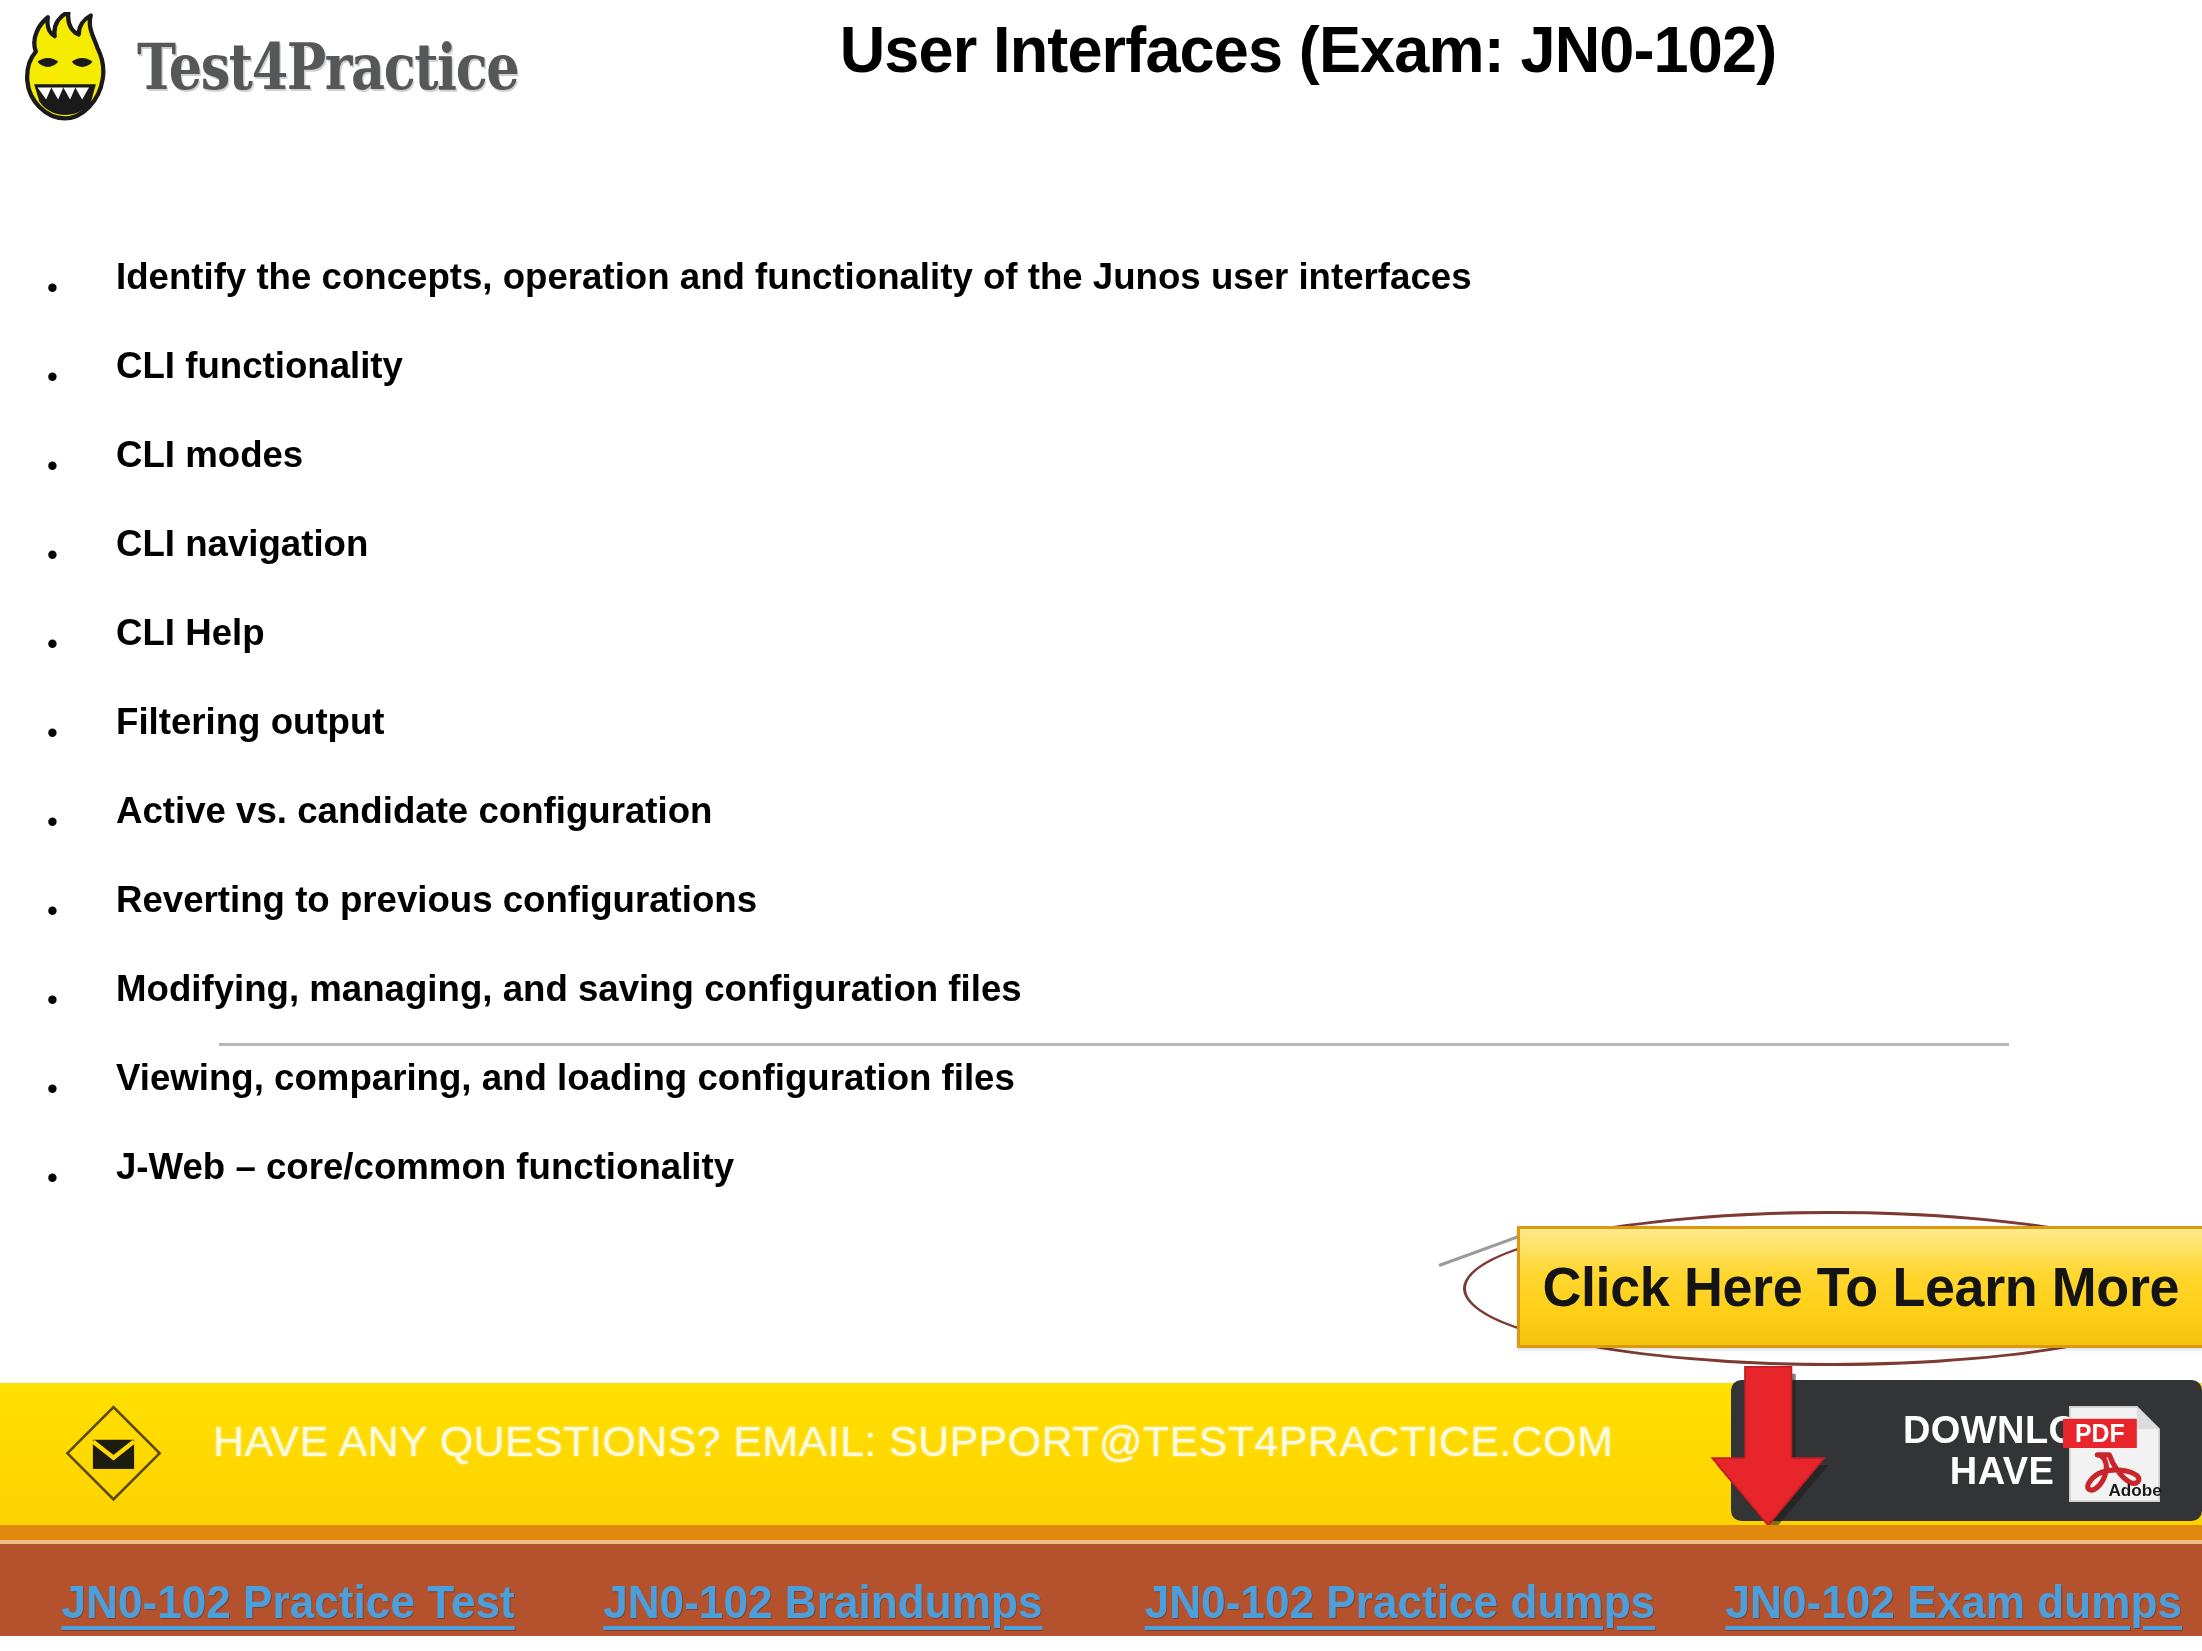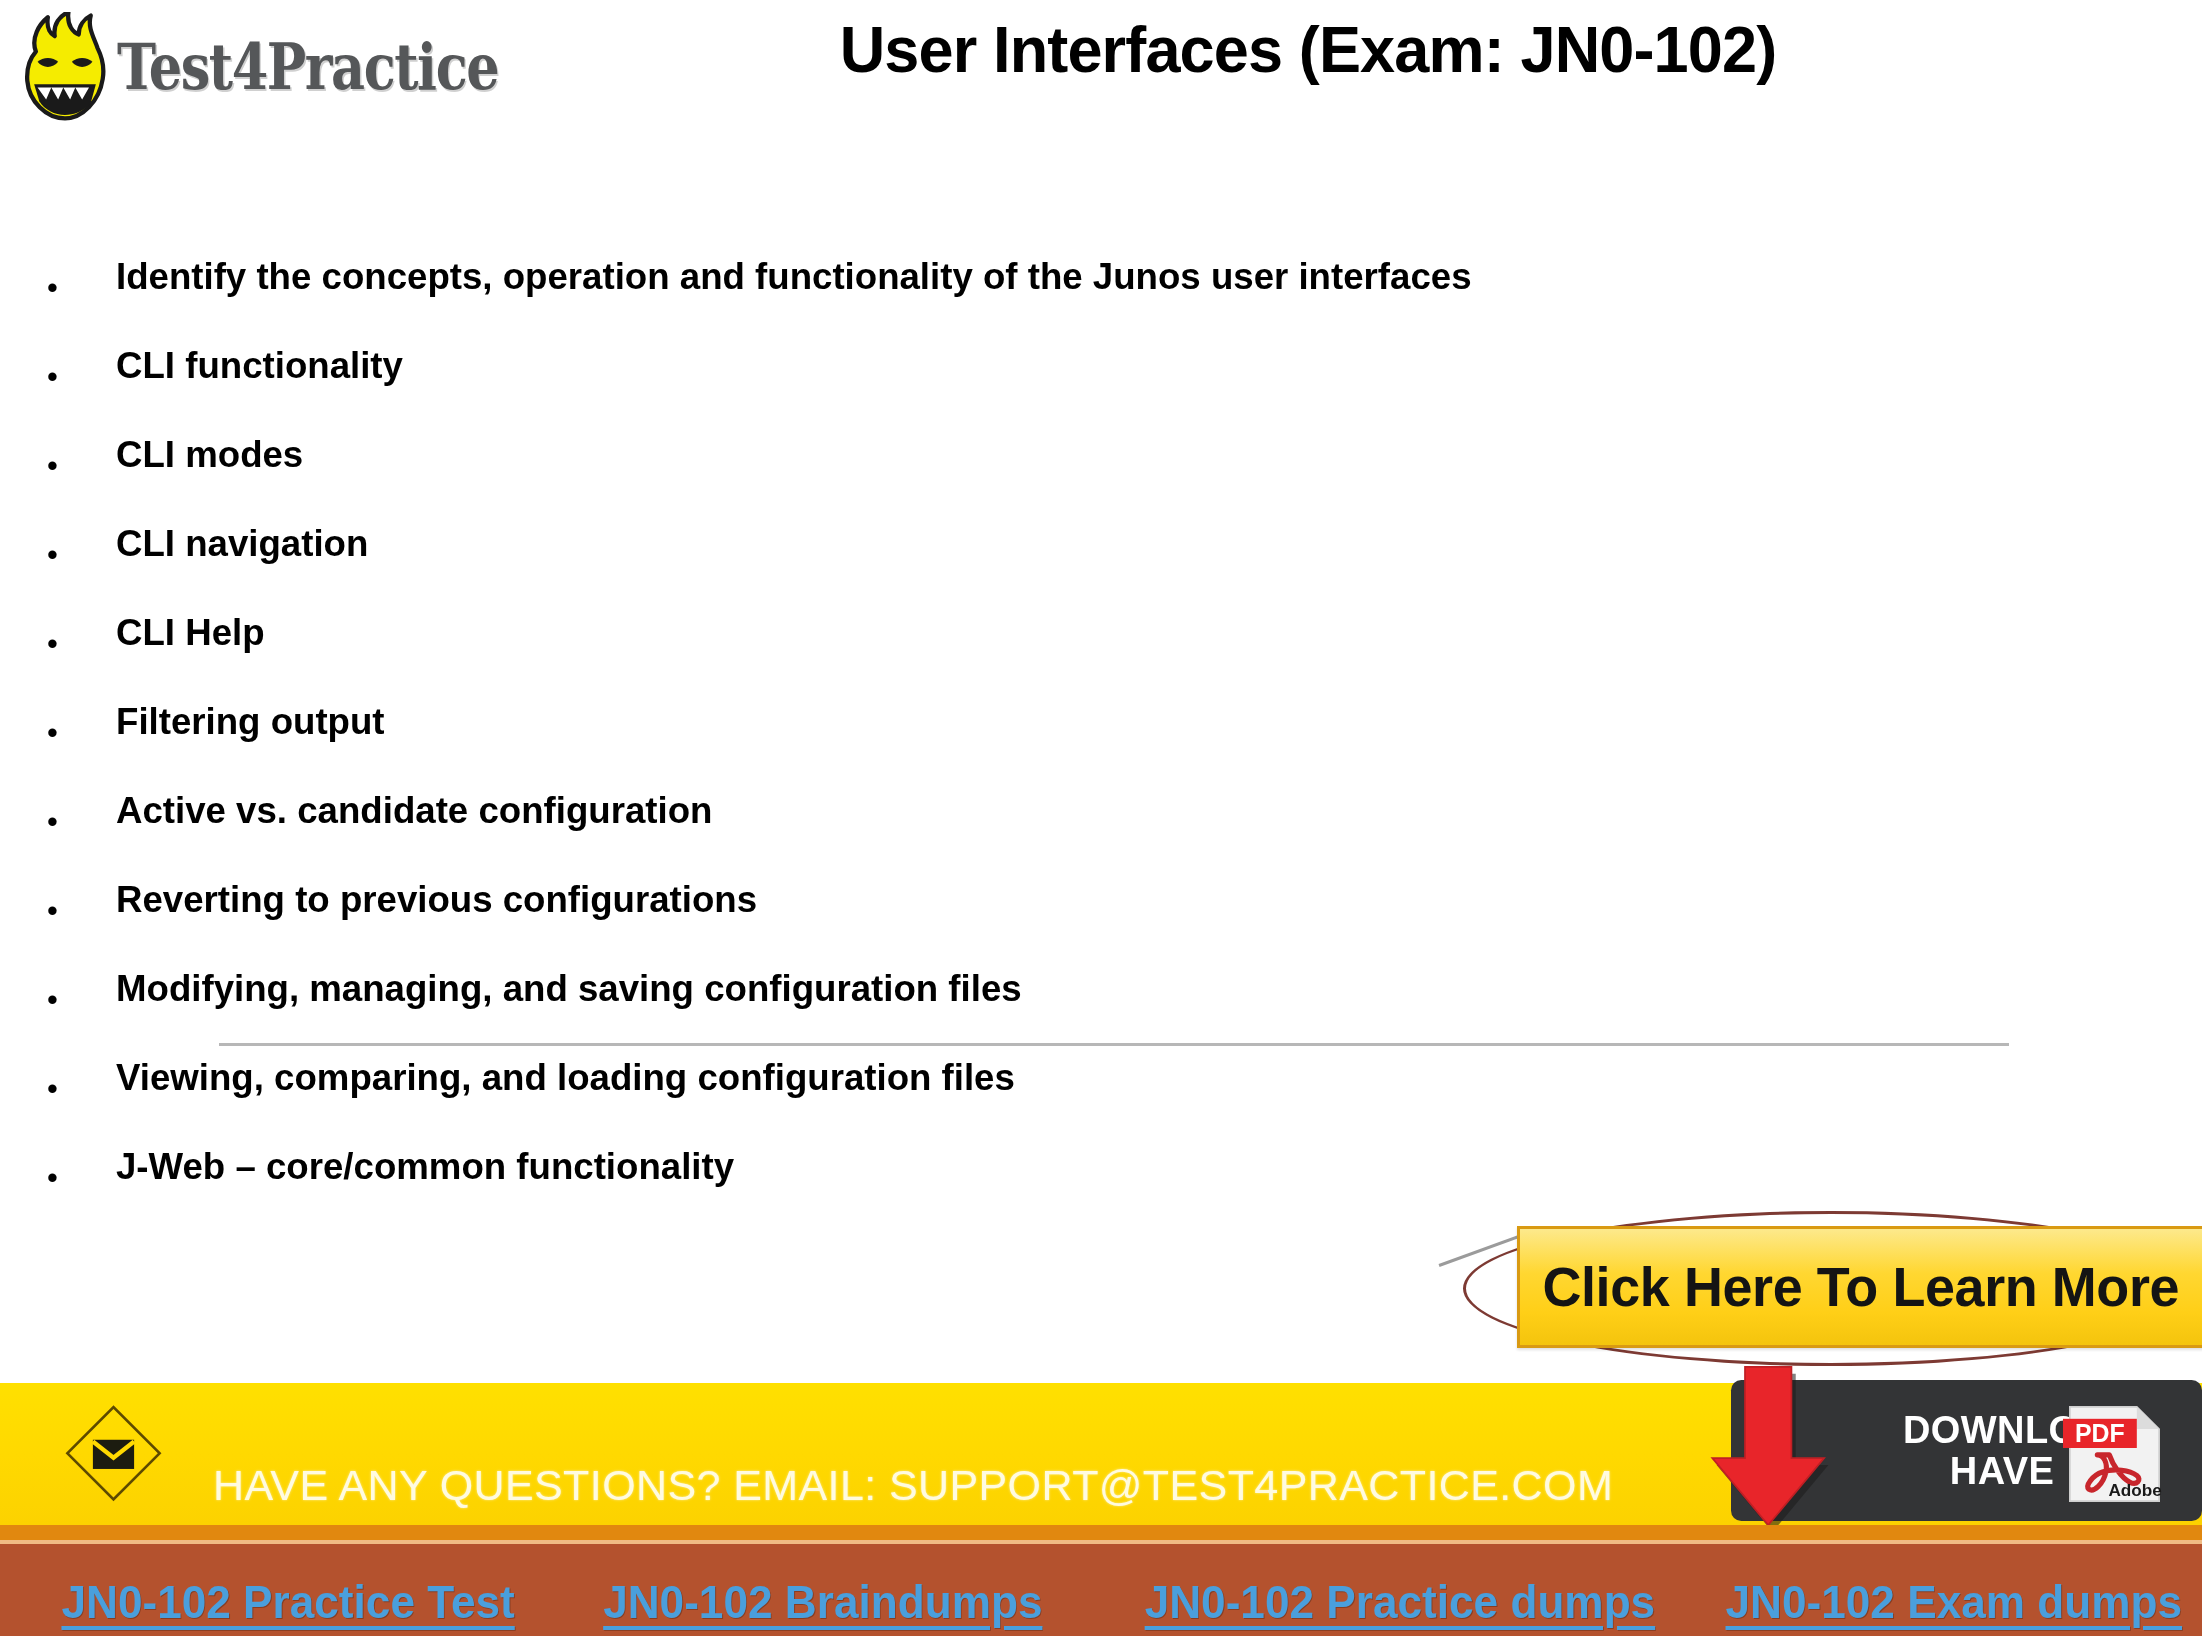--- a/index.html
+++ b/index.html
@@ -8,21 +8,21 @@
     background:#ffffff;
     font-family:"Liberation Sans", sans-serif;
     overflow:hidden;
     position:relative;
   }
 
   
   #header{position:absolute;left:0;top:0;width:2203px;height:163px;}
 
   #logo-wrap{position:absolute;left:17px;top:6.9px;width:482px;height:120px;
-             display:flex;align-items:center;gap:4px;}
+             display:flex;align-items:center;gap:24px;}
 
   #logo-mark{width:96px;height:110px;flex:0 0 auto;position:relative;}
 
   #logo-text{
     font-family:"DejaVu Serif", serif;
     font-weight:bold;
     font-size:64px;
     letter-spacing:-1.7px;
     color:#555759;
     transform:scaleX(0.82);
@@ -109,21 +109,20 @@
     position:absolute;left:62px;top:19px;width:103px;height:103px;
   }
   #email-text{
     position:absolute;left:213px;top:34px;
     font-family:"Liberation Sans", sans-serif;
     font-size:43px;font-weight:normal;
     color:#fffbe0;
     letter-spacing:0.4px;
     white-space:nowrap;
     text-shadow:0 0 2.6px rgba(255,255,255,.6);
-    margin-top:44px;
   }
 
   
   #download-group{position:absolute;left:1702px;top:1370px;width:501px;height:172px;}
   #download-button{
     position:absolute;left:29px;top:10.3px;width:471px;height:141px;
     background:#333436;border-radius:10.3px;
     display:flex;align-items:center;
   }
   #download-arrow{position:absolute;left:0px;top:-5.2px;width:129px;height:168px;}

